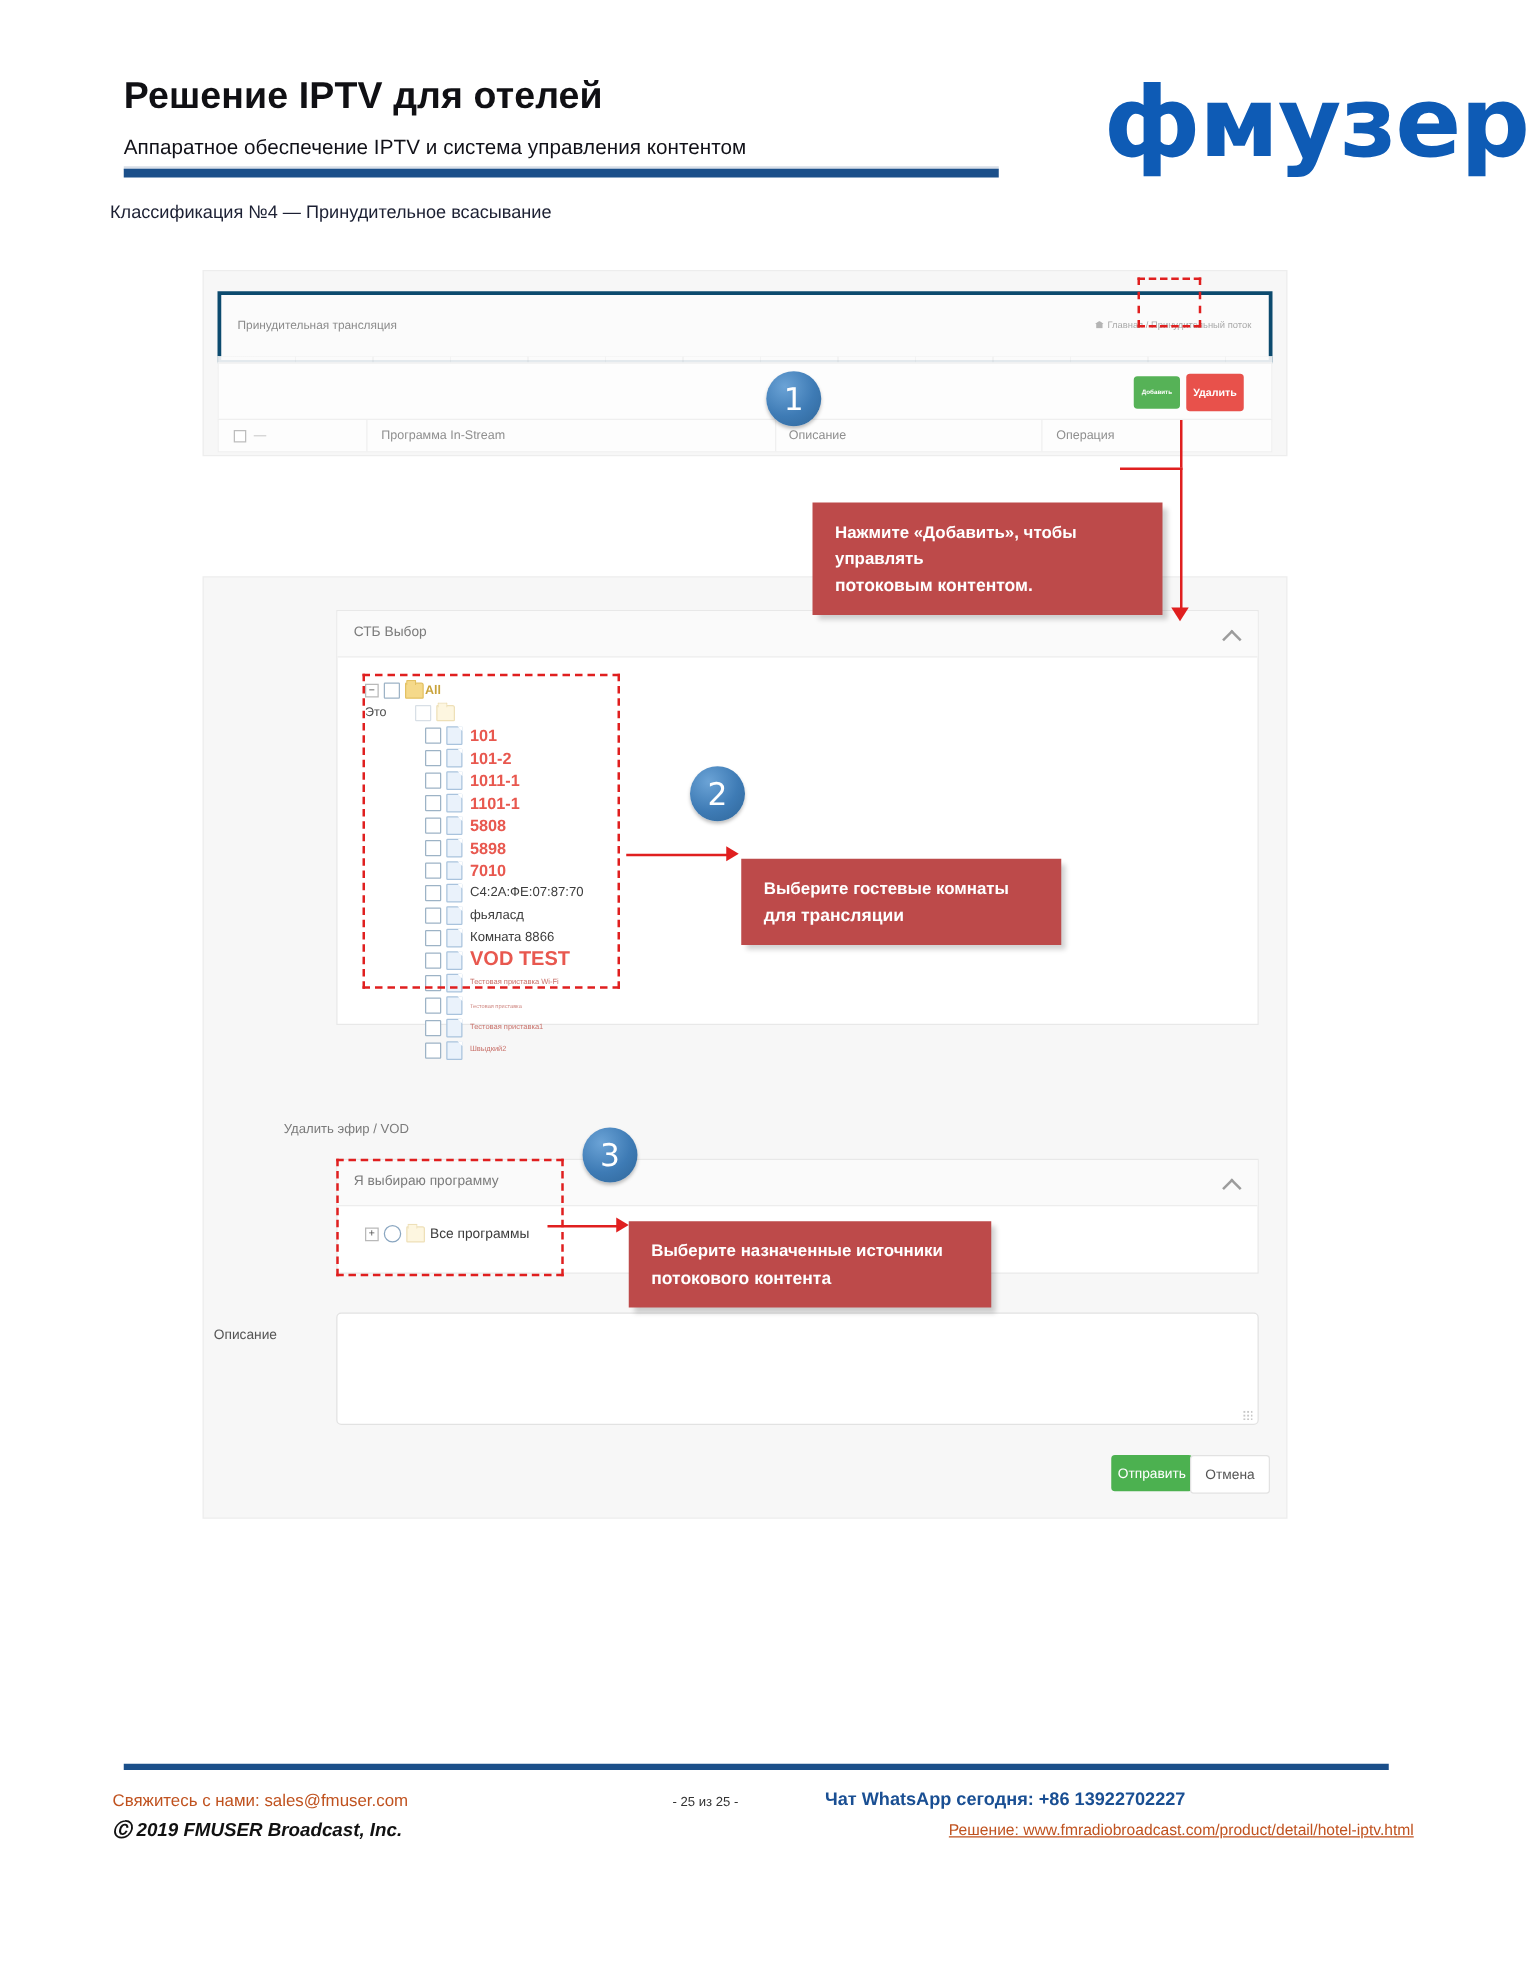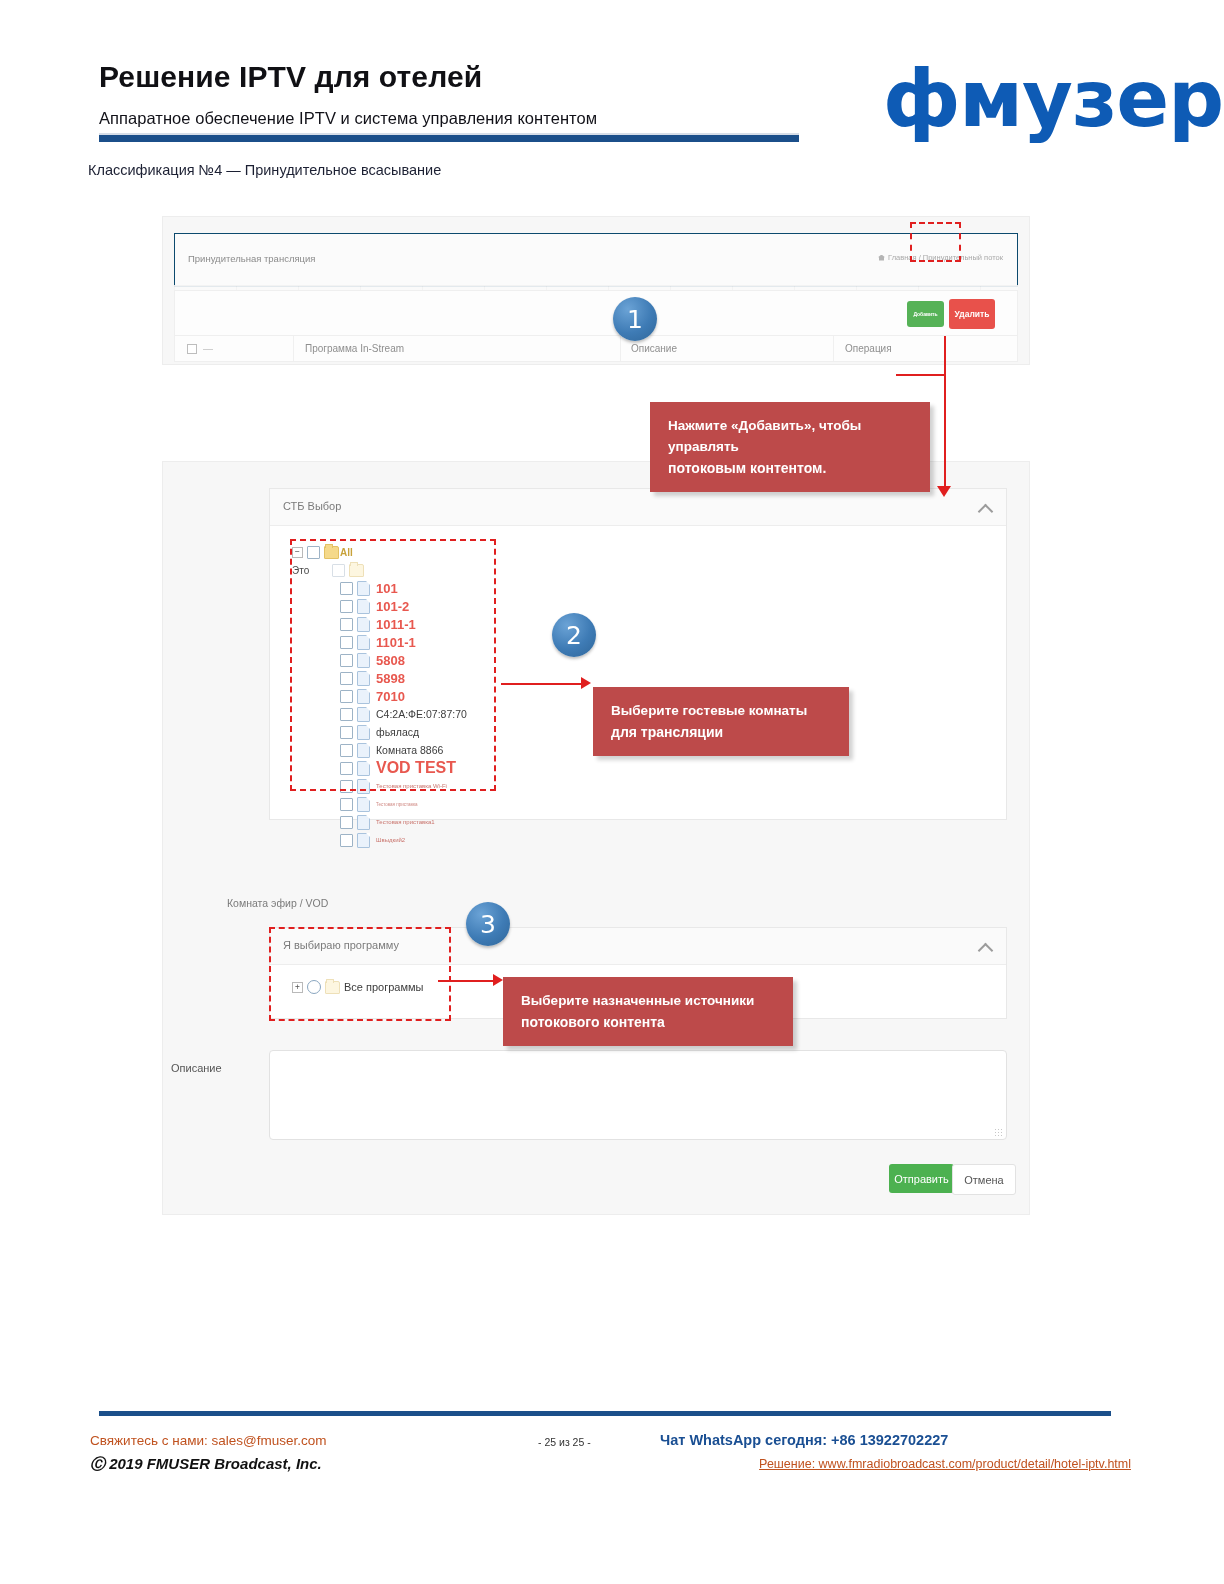--- a/index.html
+++ b/index.html
@@ -46,21 +46,21 @@
 
   
   .shot1{
     position:absolute;left:163px;top:217px;width:866px;height:147px;
     background:#f7f7f7;
     box-shadow:0 0 0 1px #ededed;
     overflow:hidden;
   }
   .shot1 .bar{
     position:absolute;left:11px;top:16px;right:11px;height:52px;
-    background:#fbfbfb;border:1px solid #0c4a6e;
+    background:#fbfbfb;border:3px solid #0c4a6e;
   }
   .shot1 .bar-title{
     position:absolute;left:13px;top:19px;font-size:9.5px;color:#8b8b8b;
   }
   .shot1 .crumb{
     position:absolute;right:14px;top:19px;font-size:7.5px;color:#a9a9a9;
     display:flex;align-items:center;gap:3px;
   }
   .crumb-home{
     width:7px;height:6px;background:#b4b4b4;
@@ -406,21 +406,21 @@
     </div>
 
     <div class="badge" style="left:389px;top:151px;">2</div>
     <div class="callout" style="left:430px;top:195px;width:222px;">
       <div class="l1">Выберите гостевые комнаты</div>
       <div class="l2">для трансляции</div>
     </div>
     <div class="arrow-h" style="left:338px;top:221px;width:82px;"></div>
     <div class="arrow-head-r" style="left:418px;top:215px;"></div>
 
-    <div class="sectlabel" style="left:64px;top:435px;">Комната эфир / VOD</div>
+    <div class="sectlabel" style="left:64px;top:435px;">Удалить эфир / VOD</div>
 
     <div class="card" style="left:106px;top:465px;width:736px;height:90px;">
       <div class="card-head">
         <div class="t">Я выбираю программу</div>
         <div class="chev"></div>
       </div>
       <div class="tree" style="left:22px;top:50px;">
         <div class="trow">
           <span class="tplus">+</span>
           <span class="tradio"></span>

